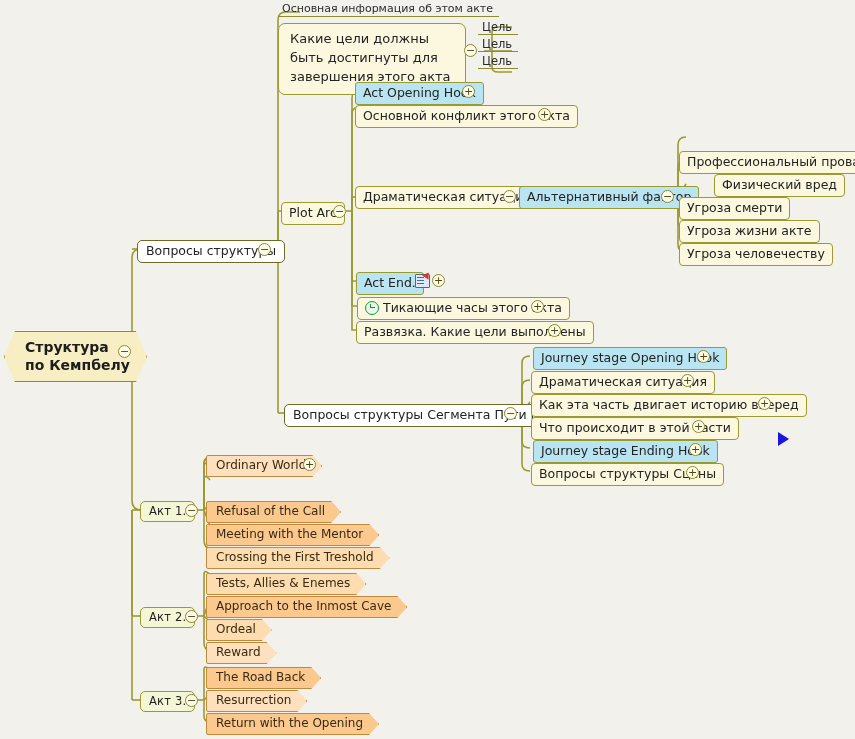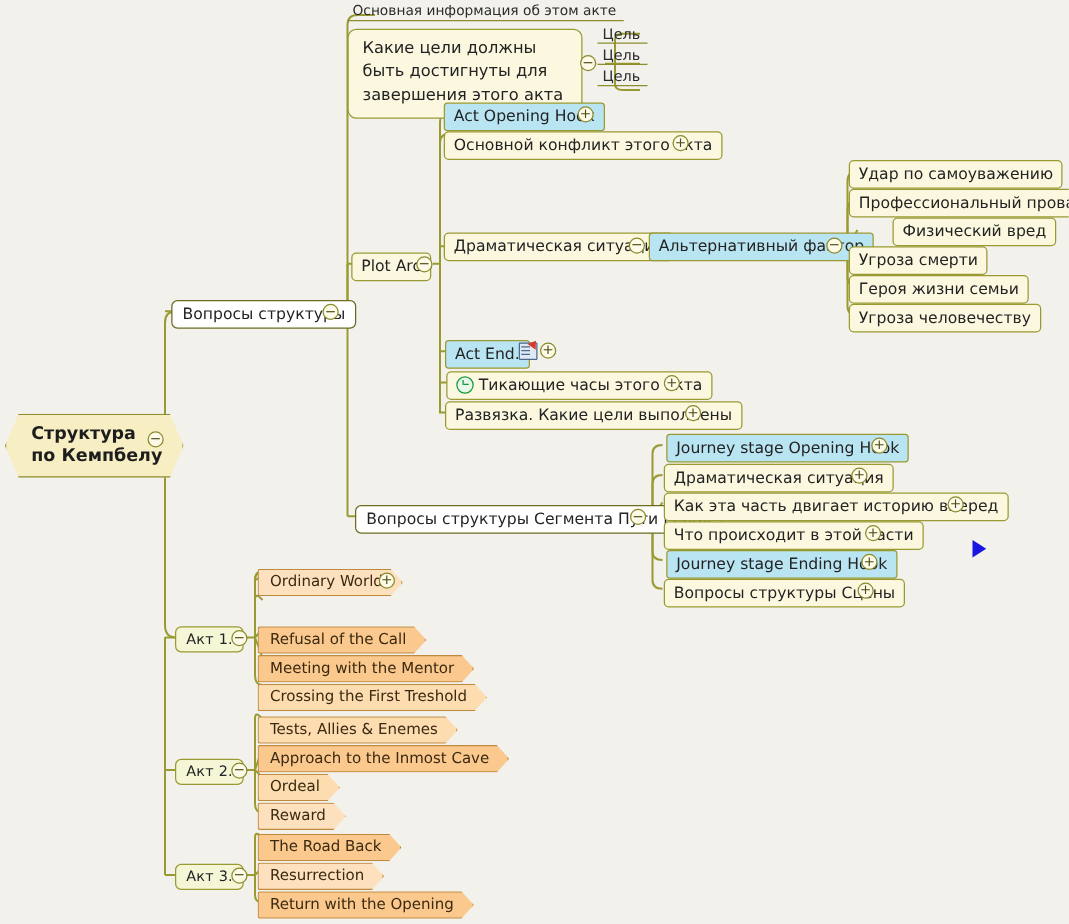--- a/index.html
+++ b/index.html
@@ -319,25 +319,24 @@
   <div class="node n-cream" style="left:356px;top:321px;">Развязка. Какие цели выполнены</div>
   <div class="toggle" style="left:548px;top:324px;">
       <span>+</span>
     </div>
 
   <div class="node n-blue" style="left:519px;top:186px;">Альтернативный фактор</div>
   <div class="toggle" style="left:661px;top:190px;">
       <span>−</span>
     </div>
 
-  <div class="node n-cream" style="left:679px;top:128px;">Удар по самоуважению</div>
   <div class="node n-cream" style="left:679px;top:151px;">Профессиональный провал</div>
   <div class="node n-cream" style="left:679px;top:174px;margin-left:35px;">Физический вред</div>
   <div class="node n-cream" style="left:679px;top:197px;">Угроза смерти</div>
-  <div class="node n-cream" style="left:679px;top:220px;">Героя жизни семьи</div>
+  <div class="node n-cream" style="left:679px;top:220px;">Угроза жизни акте</div>
   <div class="node n-cream" style="left:679px;top:243px;">Угроза человечеству</div>
 
   <div class="node n-white" style="left:284px;top:404px;">Вопросы структуры Сегмента Пути Героя</div>
   <div class="toggle" style="left:504px;top:407px;">
       <span>−</span>
     </div>
 
   <div class="node n-blue" style="left:533px;top:347px;">Journey stage Opening Hook</div>
   <div class="toggle" style="left:697px;top:350px;">
       <span>+</span>

